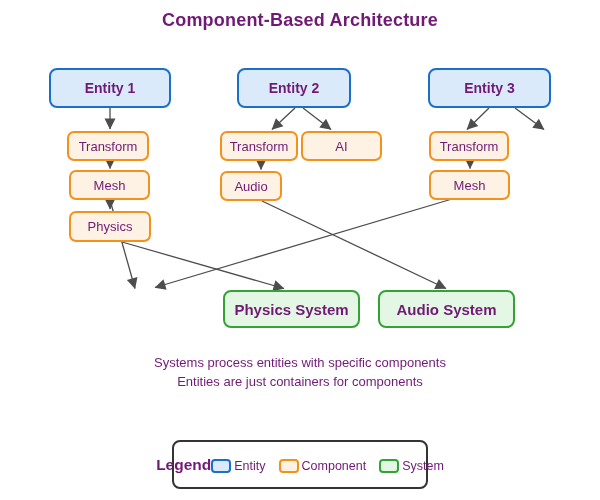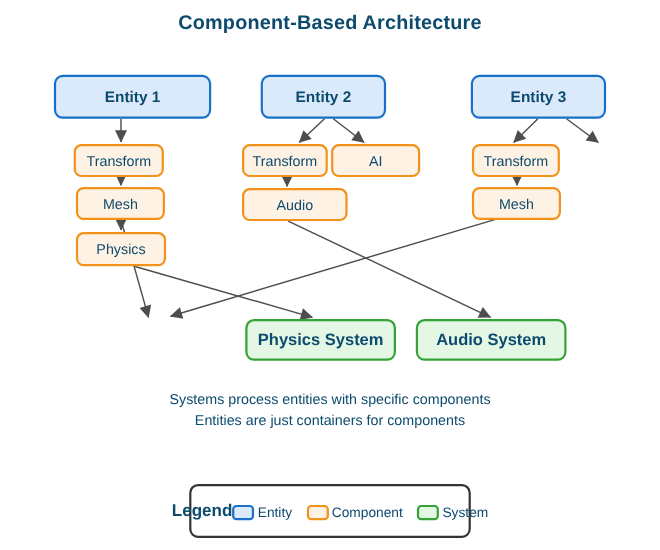--- a/index.html
+++ b/index.html
@@ -1,18 +1,18 @@
 <!DOCTYPE html>
 <html><head>
 <meta charset="utf-8">
 <style>
   html,body{margin:0;padding:0;background:#ffffff;}
   .canvas{
     position:relative;width:600px;height:500px;background:#ffffff;overflow:hidden;
-    font-family:"Liberation Sans", sans-serif;color:#0c4a6e;
+    font-family:"Liberation Sans", sans-serif;color:#701a75;
   }
   .title{
     position:absolute;left:0;top:10px;width:600px;text-align:center;
     font-size:18px;font-weight:bold;letter-spacing:0.2px;
   }
   svg.edges{position:absolute;left:0;top:0;z-index:1;pointer-events:none;}
   .node{
     position:absolute;z-index:2;box-sizing:border-box;
     display:flex;align-items:center;justify-content:center;
     text-align:center;line-height:1;
@@ -60,21 +60,21 @@
       <line x1="489" y1="108" x2="467" y2="129.5" marker-end="url(#arw)"></line>
       <line x1="515" y1="108" x2="544" y2="129.5" marker-end="url(#arw)"></line>
       <line x1="470" y1="161" x2="470" y2="168.5" marker-end="url(#arw)"></line>
       <line x1="110" y1="200" x2="135" y2="288.5" marker-end="url(#arw)"></line>
       <line x1="122" y1="242" x2="284" y2="288.5" marker-end="url(#arw)"></line>
       <line x1="262" y1="201" x2="446" y2="288.5" marker-end="url(#arw)"></line>
       <line x1="452" y1="199" x2="155" y2="287.5" marker-end="url(#arw)"></line>
     </g>
   </svg>
 
-  <div class="node entity" style="left:49px;top:68px;width:143px;height:40px">
+  <div class="node entity" style="left:49px;top:68px;width:122px;height:40px">
     <span>Entity 1</span>
   </div>
   <div class="node entity" style="left:237px;top:68px;width:114px;height:40px">
     <span>Entity 2</span>
   </div>
   <div class="node entity" style="left:428px;top:68px;width:123px;height:40px">
     <span>Entity 3</span>
   </div>
 
   <div class="node component" style="left:67px;top:131px;width:82px;height:30px">
@@ -86,21 +86,21 @@
   <div class="node component" style="left:69px;top:211px;width:82px;height:31px">
     <span>Physics</span>
   </div>
 
   <div class="node component" style="left:220px;top:131px;width:78px;height:30px">
     <span>Transform</span>
   </div>
   <div class="node component" style="left:301px;top:131px;width:81px;height:30px">
     <span>AI</span>
   </div>
-  <div class="node component" style="left:220px;top:171px;width:96px;height:30px">
+  <div class="node component" style="left:220px;top:171px;width:62px;height:30px">
     <span>Audio</span>
   </div>
 
   <div class="node component" style="left:429px;top:131px;width:80px;height:30px">
     <span>Transform</span>
   </div>
   <div class="node component" style="left:429px;top:170px;width:81px;height:30px">
     <span>Mesh</span>
   </div>
 

